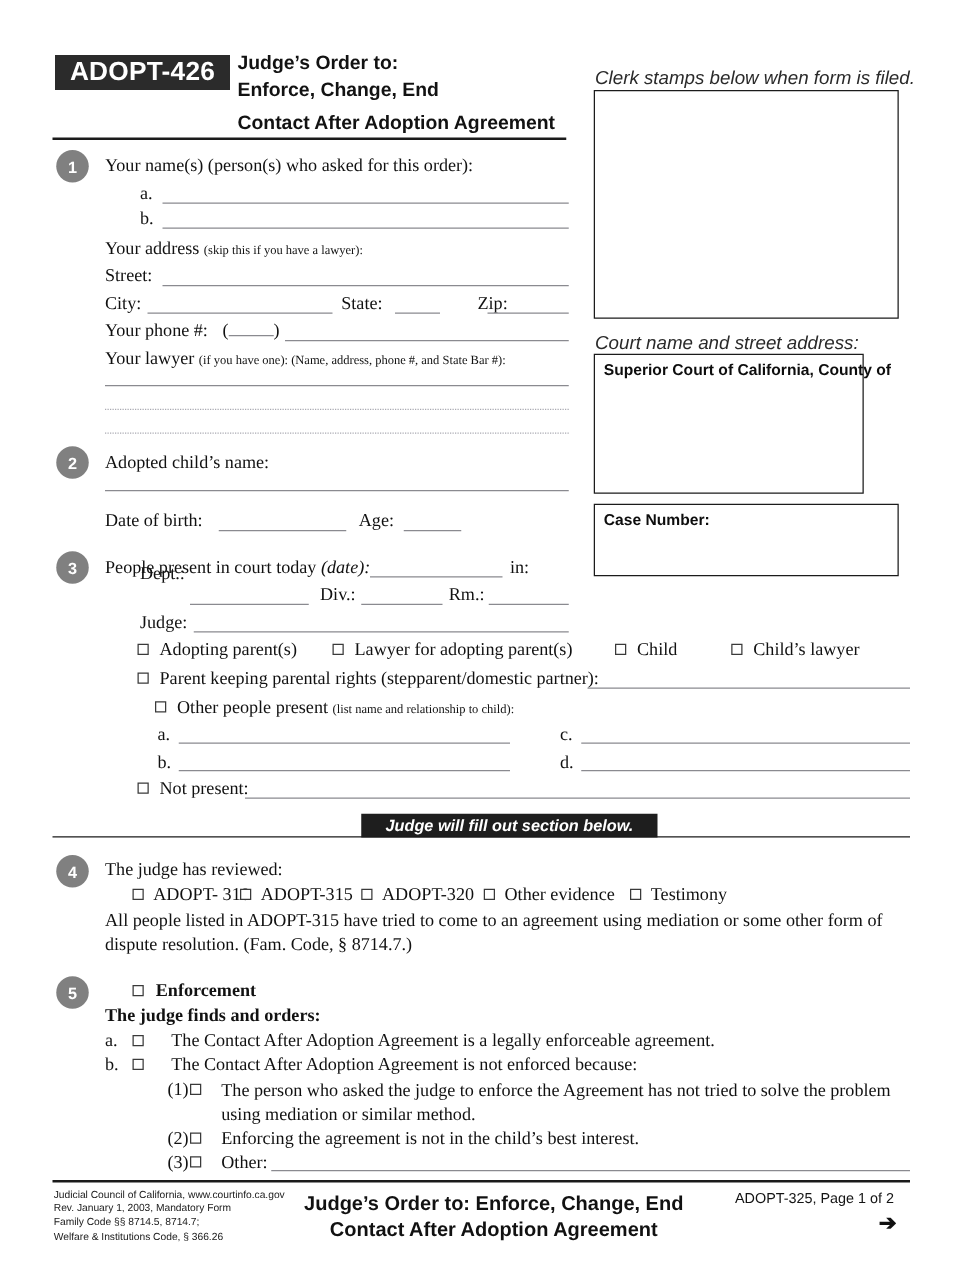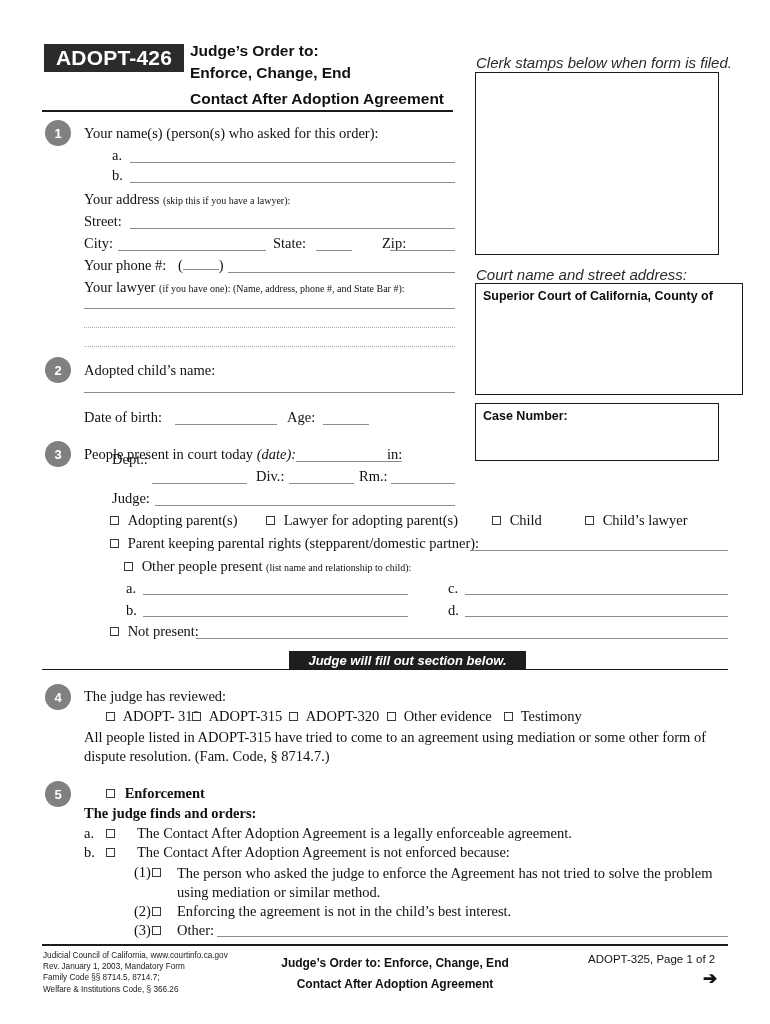--- a/index.html
+++ b/index.html
@@ -96,21 +96,21 @@
     left: 7px; top: 5px;
     font-family: "Liberation Sans", sans-serif;
     font-weight: bold;
     font-size: 12.5px;
     color: #0d0d0d;
     white-space: nowrap;
   }
   #clerk-caption { left: 476px; top: 54px; }
   #clerk-box     { left: 475px; top: 72px; width: 244px; height: 183px; }
   #court-caption { left: 476px; top: 266px; }
-  #court-box     { left: 475px; top: 283px; width: 268px; height: 112px; }
+  #court-box     { left: 475px; top: 283px; width: 216px; height: 112px; }
   #case-box      { left: 475px; top: 403px; width: 244px; height: 58px; }
 
   
   .num-circle {
     position: absolute;
     width: 26px; height: 26px;
     border-radius: 50%;
     background: #808080;
     color: #ffffff;
     font-family: "Liberation Sans", sans-serif;
@@ -187,21 +187,21 @@
     line-height: 11.2px;
     color: #202020;
   }
   #footer-center {
     position: absolute;
     left: 230px; top: 953px;
     width: 330px;
     text-align: center;
     font-family: "Liberation Sans", sans-serif;
     font-weight: bold;
-    font-size: 12px;
+    font-size: 16px;
     line-height: 21px;
     color: #111111;
   }
   #footer-right {
     position: absolute;
     left: 588px; top: 953px;
     font-family: "Liberation Sans", sans-serif;
     font-size: 11.5px;
     color: #141414;
     white-space: nowrap;
@@ -284,21 +284,21 @@
   <div class="rule-row" style="left:175px; top:424px; width:102px;"></div>
   <div class="txt" style="left:287px; top:410px;">Age:</div>
   <div class="rule-row" style="left:323px; top:424px; width:46px;"></div>
 
   <div class="num-circle" style="top:441px">3</div>
   <div class="txt" style="left:84px; top:447px;">
     <span>People present in court today</span>
     <span class="ital">(date):</span>
   </div>
   <div class="rule-row" style="left:296px; top:461px; width:106px;"></div>
-  <div class="txt" style="left:387px; top:447px;">in:</div>
+  <div class="txt" style="left:408px; top:447px;">in:</div>
 
   <div class="txt" style="left:112px; top:452px;">Dept.:</div>
   <div class="rule-row" style="left:152px; top:483px; width:95px;"></div>
   <div class="txt" style="left:256px; top:469px;">Div.:</div>
   <div class="rule-row" style="left:289px; top:483px; width:65px;"></div>
   <div class="txt" style="left:359px; top:469px;">Rm.:</div>
   <div class="rule-row" style="left:391px; top:483px; width:64px;"></div>
 
   <div class="txt" style="left:112px; top:491px;">Judge:</div>
   <div class="rule-row" style="left:155px; top:505px; width:300px;"></div>

